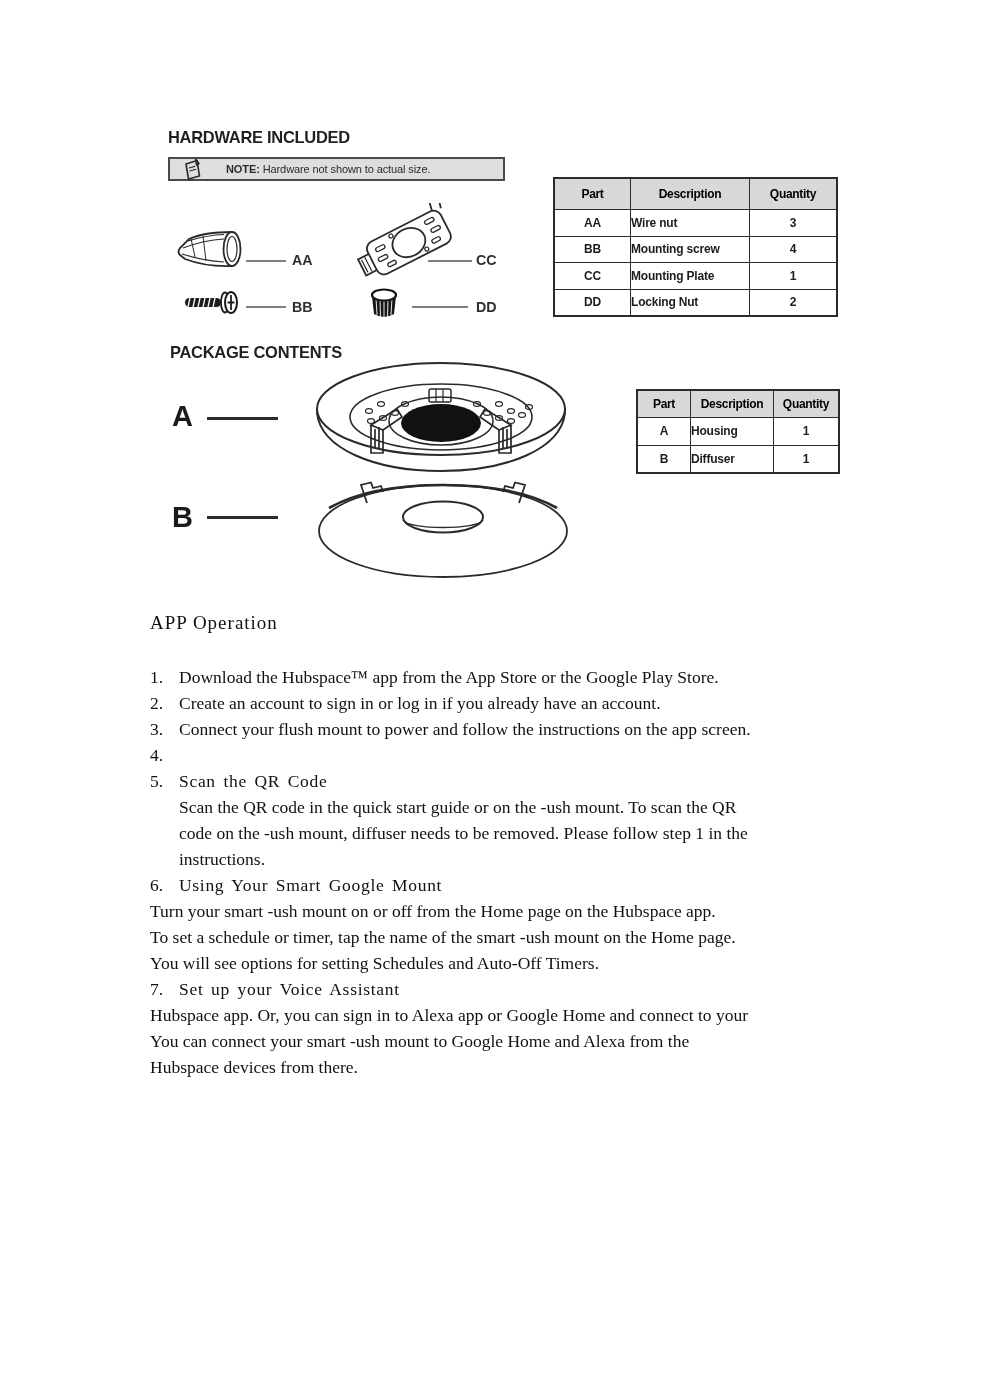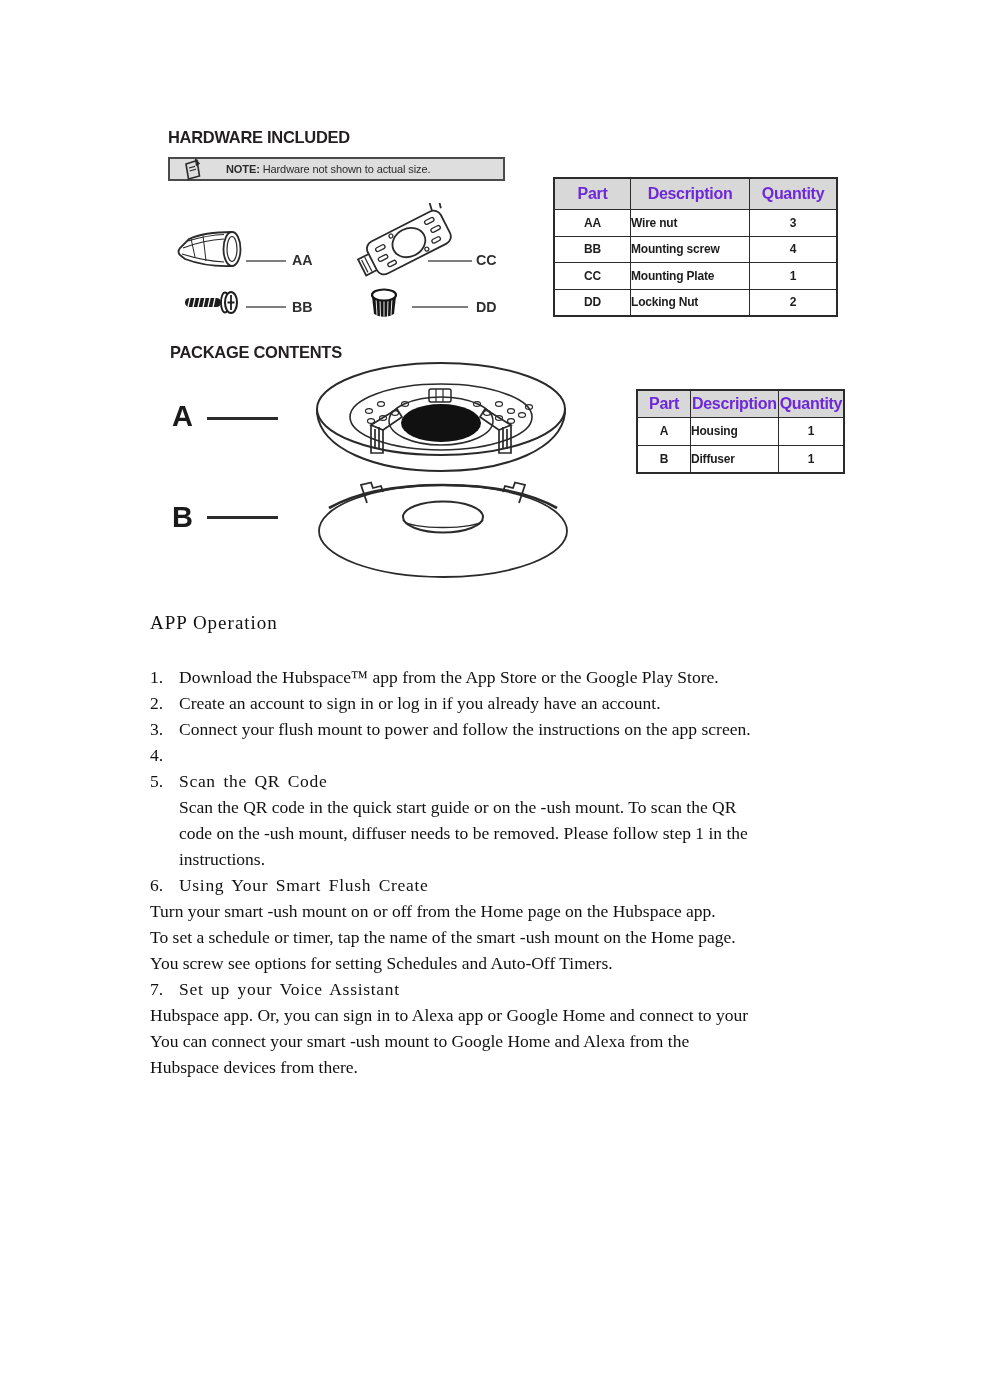--- a/index.html
+++ b/index.html
@@ -37,22 +37,22 @@
     font-weight:bold; font-size:15px; color:#2f2f2f; letter-spacing:0px;
     transform:scaleX(0.95); transform-origin:left; white-space:nowrap;
   }
   .big-label { font-weight:bold; font-size:29px; color:#1a1a1a; }
 
   
   table.parts { border-collapse:collapse; background:#fff; }
   table.parts, table.parts th, table.parts td { border:1.6px solid #2b2b2b; }
   table.parts { border-width:2.4px; }
   table.parts th {
-    background:#d8d8d8; font-weight:bold; color:#6d28d9;
-    font-size:16px; letter-spacing:-0.3px; text-align:center;
+    background:#d8d8d8; font-weight:bold; color:#000000;
+    font-size:12px; letter-spacing:-0.3px; text-align:center;
   }
   table.parts td {
     font-weight:bold; font-size:12px; letter-spacing:-0.2px; color:#1d1d1d;
     text-align:center; background:#fff;
   }
   table.parts td.desc { text-align:left; padding-left:0; }
   .htable th { height:28px; } .htable td { height:23.5px; }
   .htable .c-part { width:73px; } .htable .c-desc { width:116px; } .htable .c-qty { width:84px; }
   .ptable th { height:24px; font-size:12px; } .ptable td { height:24.5px; }
   .ptable .c-part { width:50px; } .ptable .c-desc { width:80px; } .ptable .c-qty { width:62px; }
@@ -290,25 +290,25 @@
     <div class="tline">
       <span class="tnum"></span>
       <span>code on the -ush mount, diffuser needs to be removed. Please follow step 1 in the</span>
     </div>
     <div class="tline">
       <span class="tnum"></span>
       <span>instructions.</span>
     </div>
     <div class="tline">
       <span class="tnum">6.</span>
-      <span class="spread">Using Your Smart Flush Create</span>
+      <span class="spread">Using Your Smart Google Mount</span>
     </div>
     <div class="tline">Turn your smart -ush mount on or off from the Home page on the Hubspace app.</div>
     <div class="tline">To set a schedule or timer, tap the name of the smart -ush mount on the Home page.</div>
-    <div class="tline">You screw see options for setting Schedules and Auto-Off Timers.</div>
+    <div class="tline">You will see options for setting Schedules and Auto-Off Timers.</div>
     <div class="tline">
       <span class="tnum">7.</span>
       <span class="spread">Set up your Voice Assistant</span>
     </div>
     <div class="tline">Hubspace app. Or, you can sign in to Alexa app or Google Home and connect to your</div>
     <div class="tline">You can connect your smart -ush mount to Google Home and Alexa from the</div>
     <div class="tline">Hubspace devices from there.</div>
   </div>
 
 </div>

